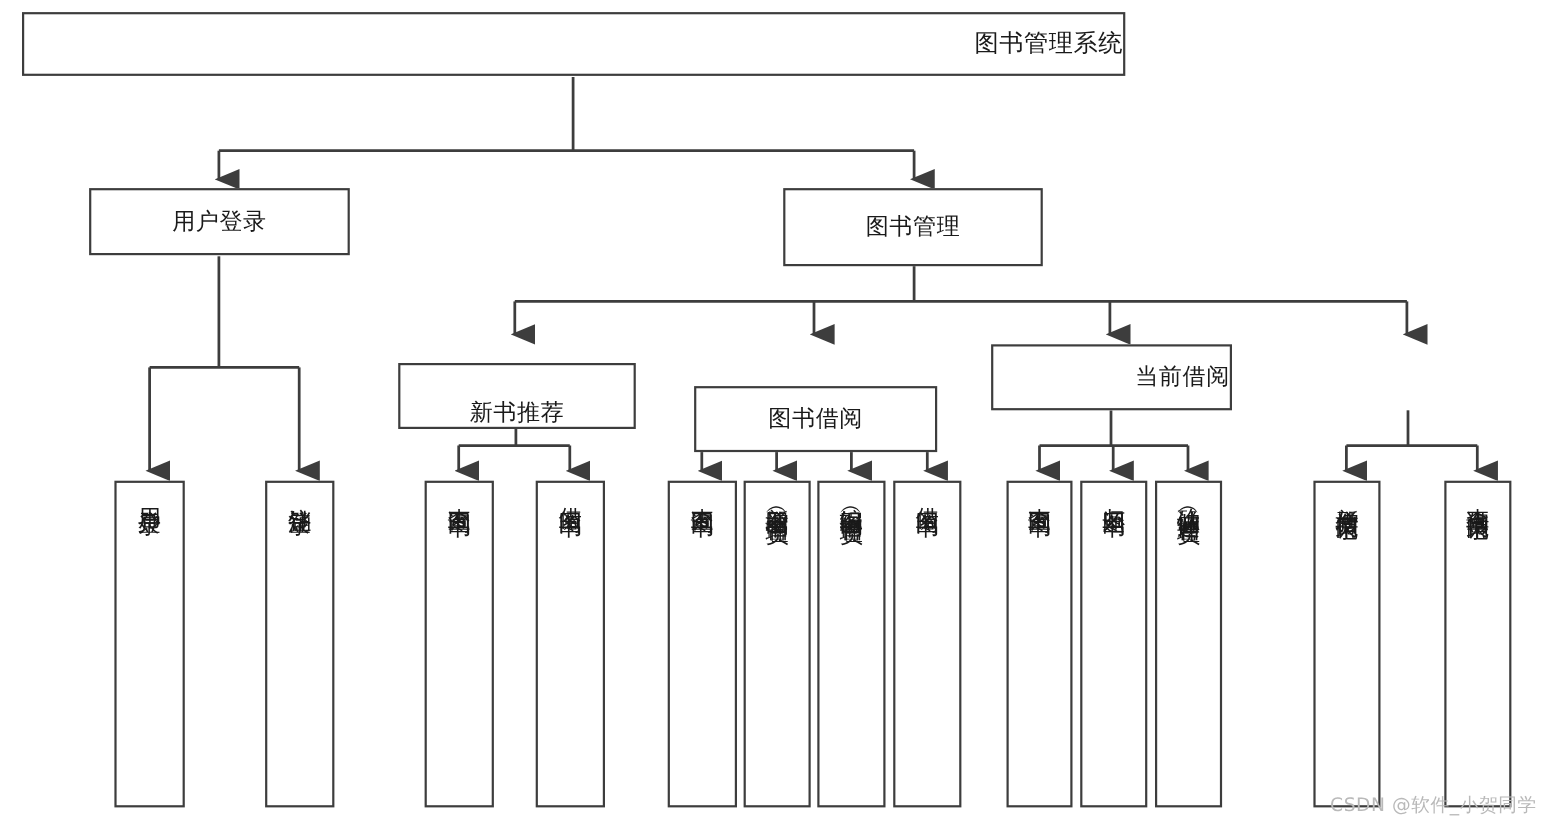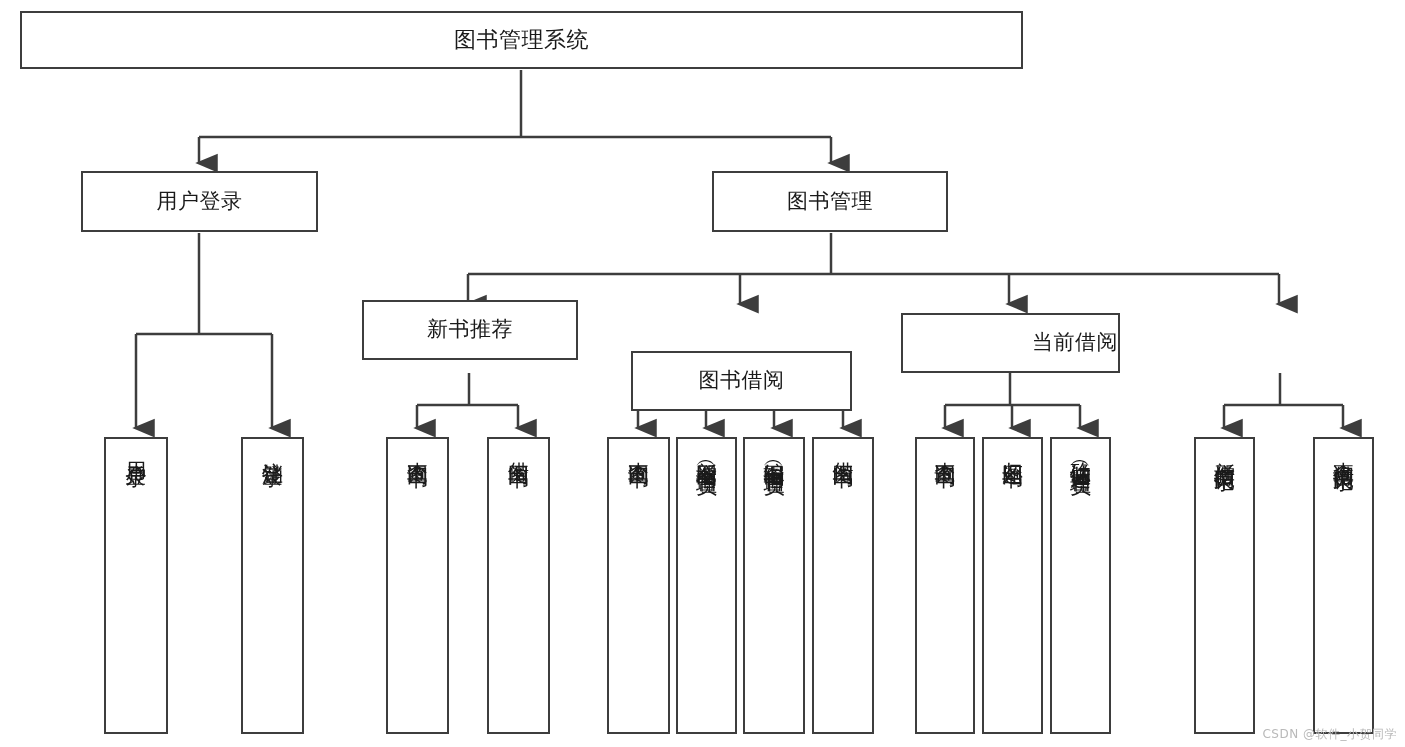--- a/index.html
+++ b/index.html
@@ -58,21 +58,21 @@
     text-orientation: upright;
     font-size: 21px;
     line-height: 1.05;
     letter-spacing: 2px;
     white-space: nowrap;
   }
   .watermark {
     position: absolute;
     right: 8px;
     bottom: 4px;
-    font-size: 12px;
+    font-size: 17px;
     color: #b9b9b9;
     letter-spacing: 0.5px;
     white-space: nowrap;
     font-family: "DejaVu Sans", "Liberation Sans", sans-serif;
   }
 </style>
 </head>
 <body>
 
 <div id="canvas">
@@ -125,32 +125,32 @@
       <path d="M 1012 405 L 1012 428" marker-end="url(#arrow)"></path>
       <path d="M 1080 405 L 1080 428" marker-end="url(#arrow)"></path>
 
       <path d="M 1280 373 L 1280 405"></path>
       <path d="M 1224 405 L 1343 405"></path>
       <path d="M 1224 405 L 1224 428" marker-end="url(#arrow)"></path>
       <path d="M 1343 405 L 1343 428" marker-end="url(#arrow)"></path>
     </g>
   </svg>
 
-  <div class="node h root" style="left:20px; top:11px; width:1003px; height:58px;">
+  <div class="node h root" style="left:20px; top:11px; width:1003px; height:58px;justify-content:flex-end;">
     <span class="lbl">图书管理系统</span>
   </div>
 
   <div class="node h" style="left:81px; top:171px; width:237px; height:61px;">
     <span class="lbl">用户登录</span>
   </div>
-  <div class="node h" style="left:712px; top:171px; width:236px; height:61px;">
+  <div class="node h" style="left:712px; top:171px; width:236px; height:71px;">
     <span class="lbl">图书管理</span>
   </div>
 
-  <div class="node h" style="left:362px; top:300px; width:216px; height:60px;">
+  <div class="node h" style="left:362px; top:330px; width:216px; height:60px;align-items:flex-end;">
     <span class="lbl">新书推荐</span>
   </div>
   <div class="node h" style="left:631px; top:313px; width:221px; height:60px;margin-top:38px;">
     <span class="lbl">图书借阅</span>
   </div>
   <div class="node h" style="left:901px; top:313px; width:219px; height:60px;justify-content:flex-end;">
     <span class="lbl">当前借阅</span>
   </div>
 
   <div class="node v" style="left:104px; top:437px; width:64px; height:297px;">

